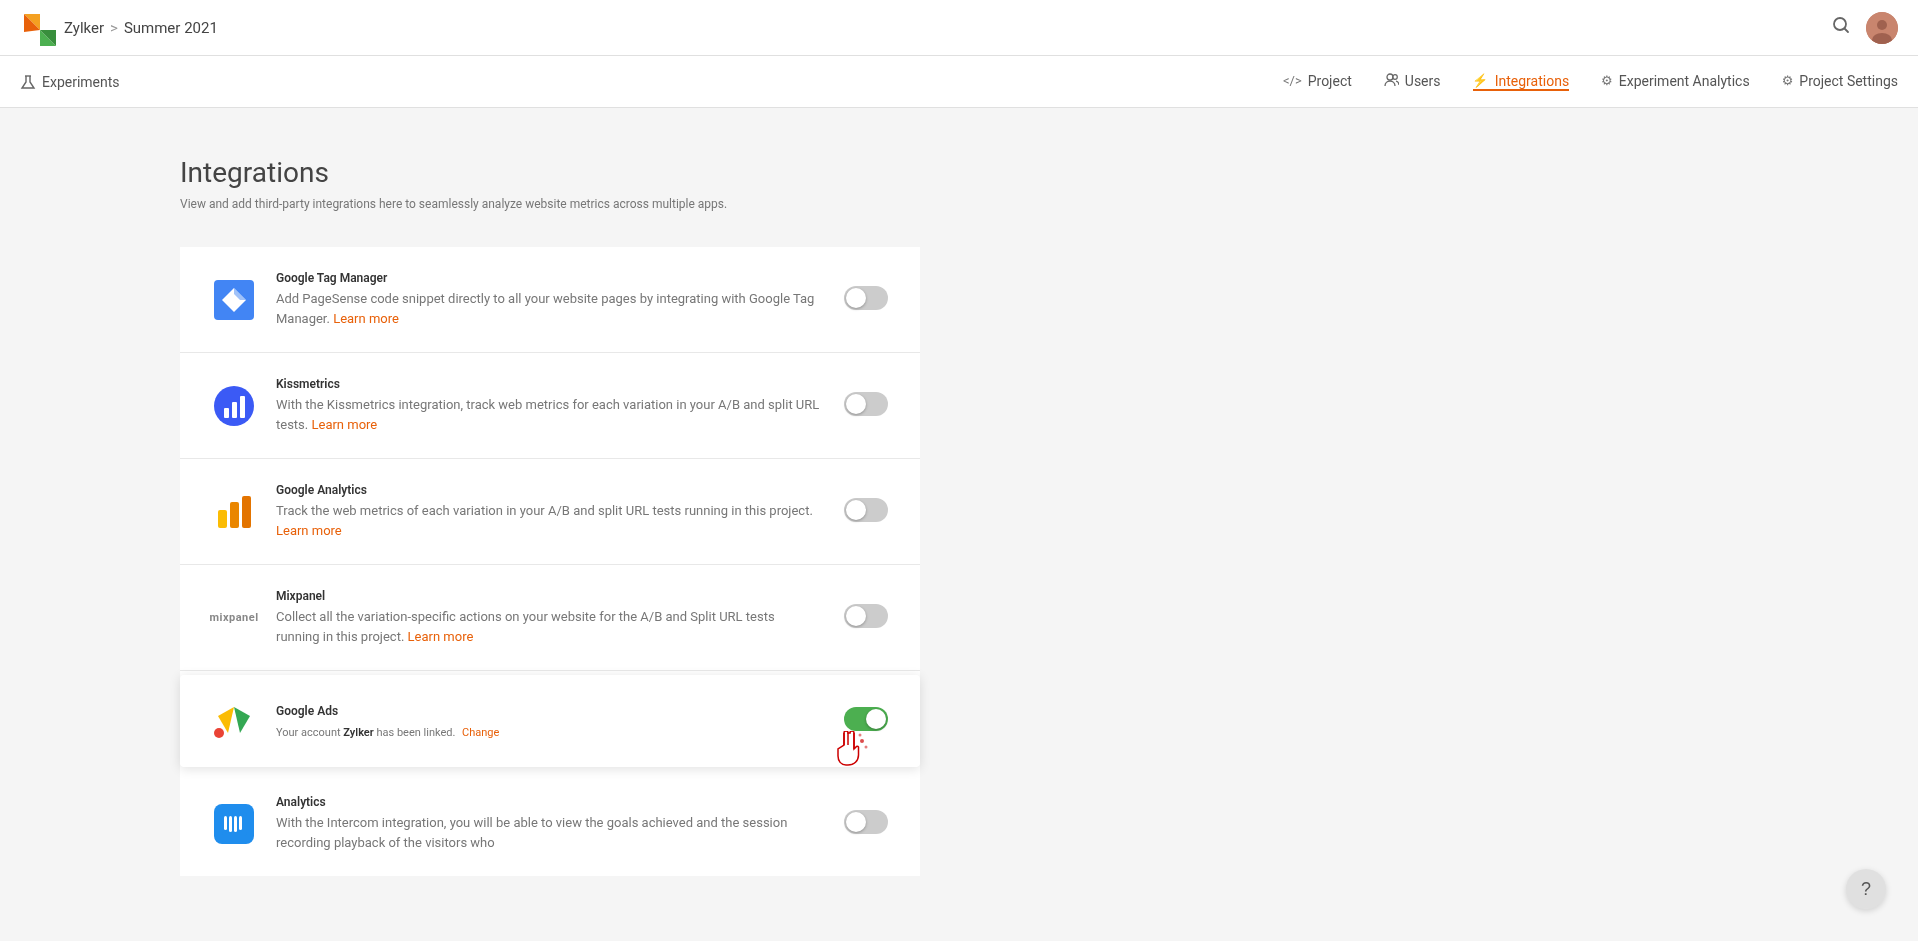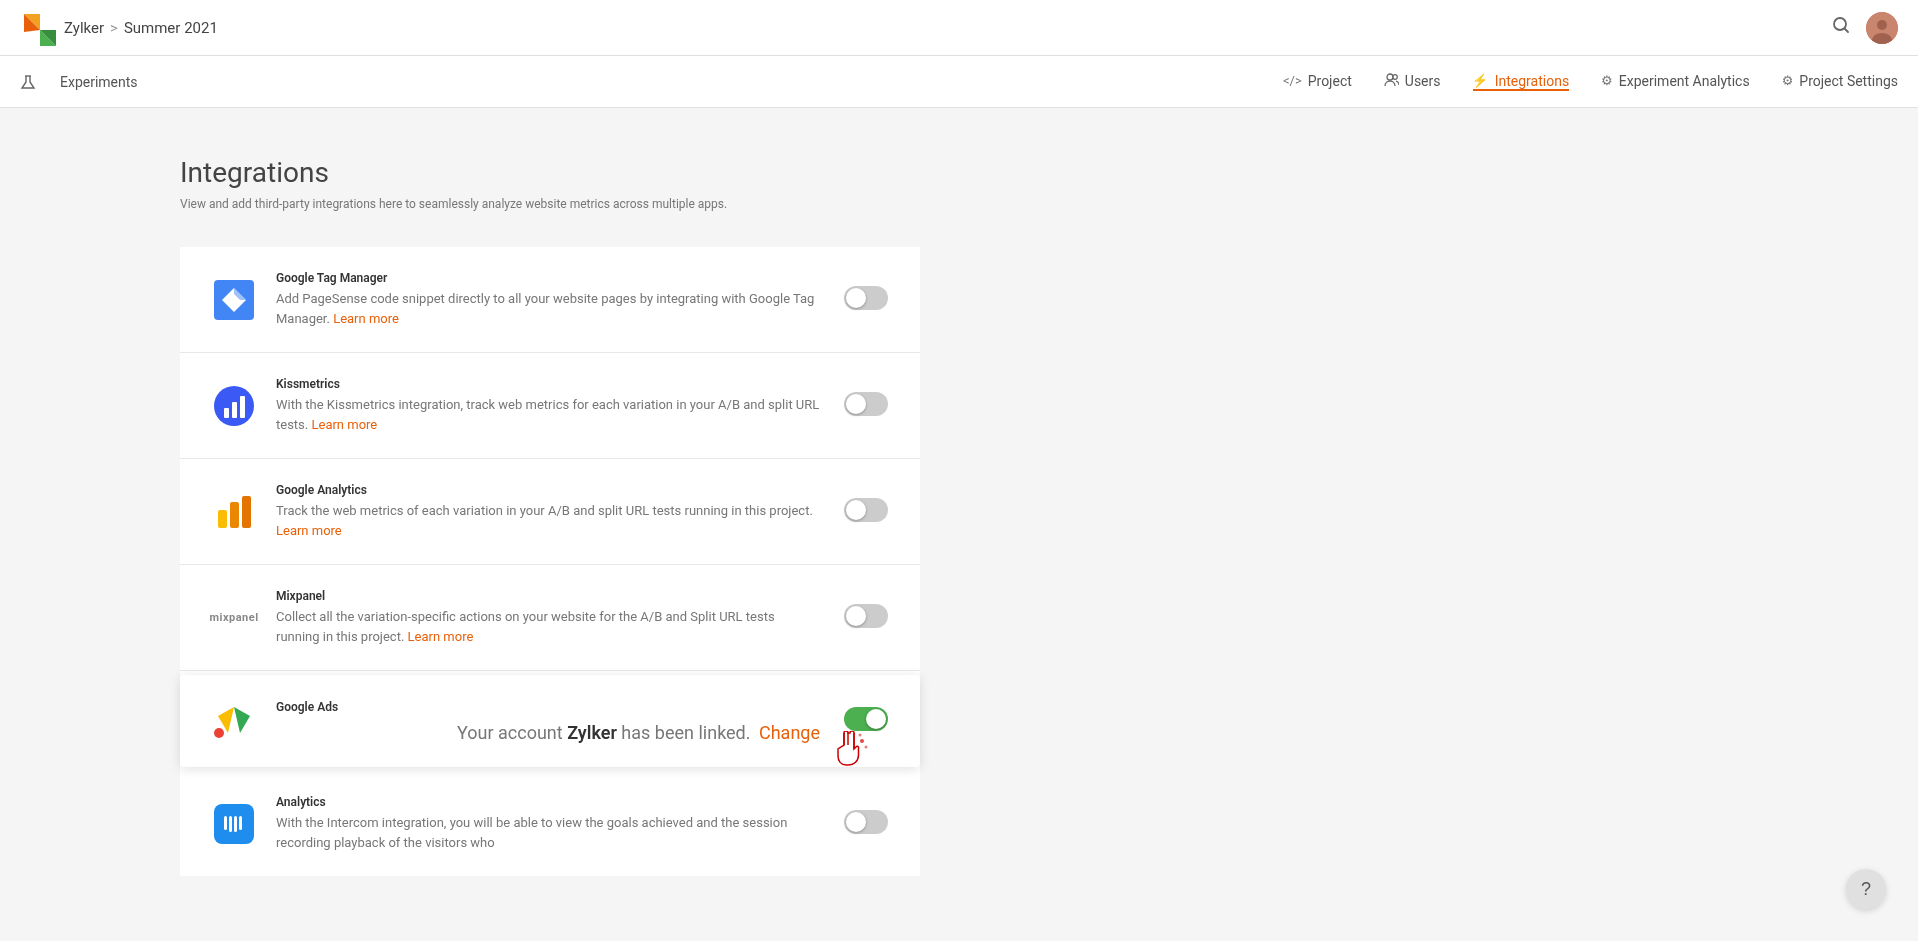--- a/index.html
+++ b/index.html
@@ -41,21 +41,21 @@
       display: flex;
       align-items: center;
       background: #fff;
       border-bottom: 1px solid #e0e0e0;
       padding: 0 20px;
       height: 52px;
     }
     .experiments-link {
       display: flex;
       align-items: center;
-      gap: 24px;
+      gap: 6px;
       font-size: 14px;
       color: #555;
       text-decoration: none;
       margin-right: auto;
     }
     .nav-links {
       display: flex;
       align-items: center;
       gap: 32px;
     }
@@ -165,24 +165,23 @@
       font-size: 13px;
       color: #777;
       line-height: 1.5;
     }
     .learn-more {
       color: #e8610a;
       text-decoration: none;
       cursor: pointer;
     }
     .integration-account {
-      font-size: 18px;
+      font-size: 11px;
       color: #777;
       margin-top: 8px;
-      text-align: right;
     }
     .integration-account strong {
       color: #333;
       font-weight: 600;
     }
     .change-link {
       color: #e8610a;
       text-decoration: none;
       cursor: pointer;
       margin-left: 4px;

